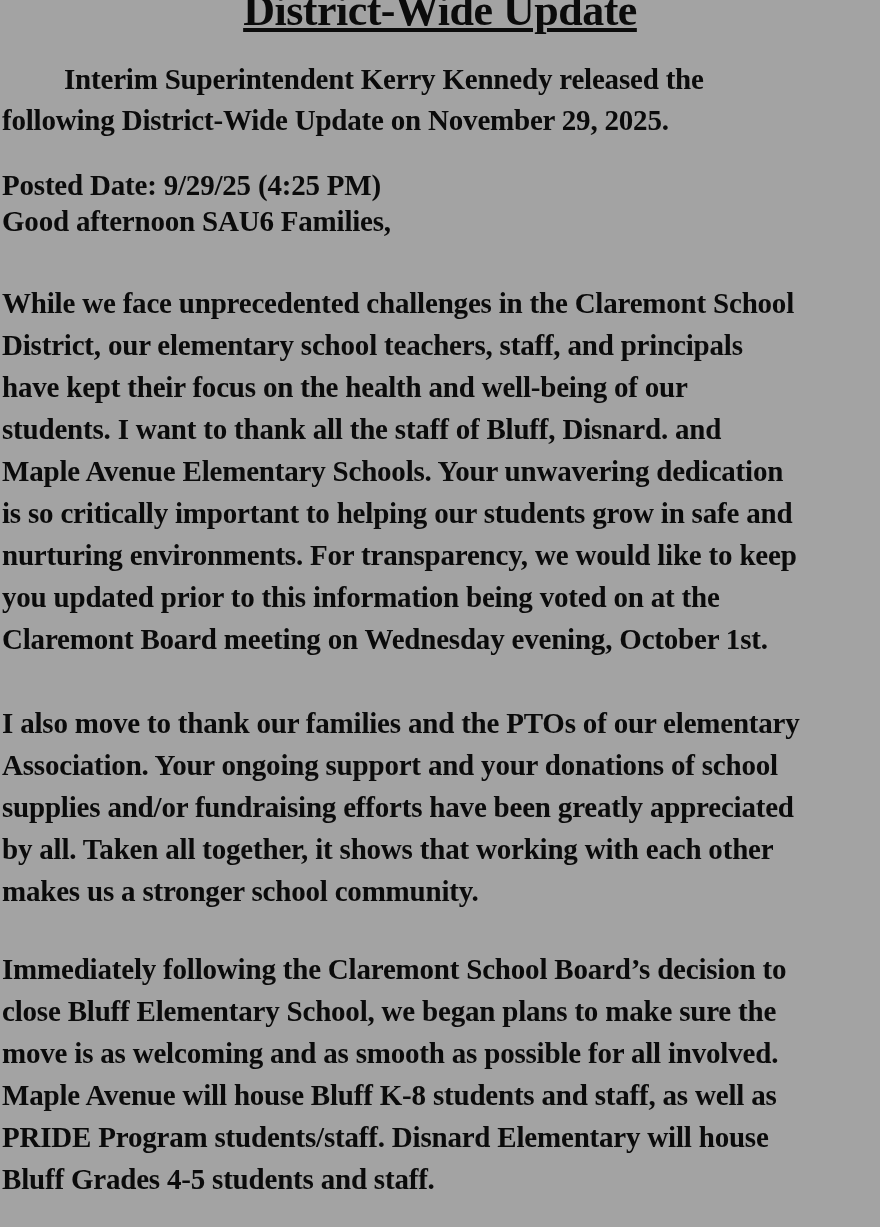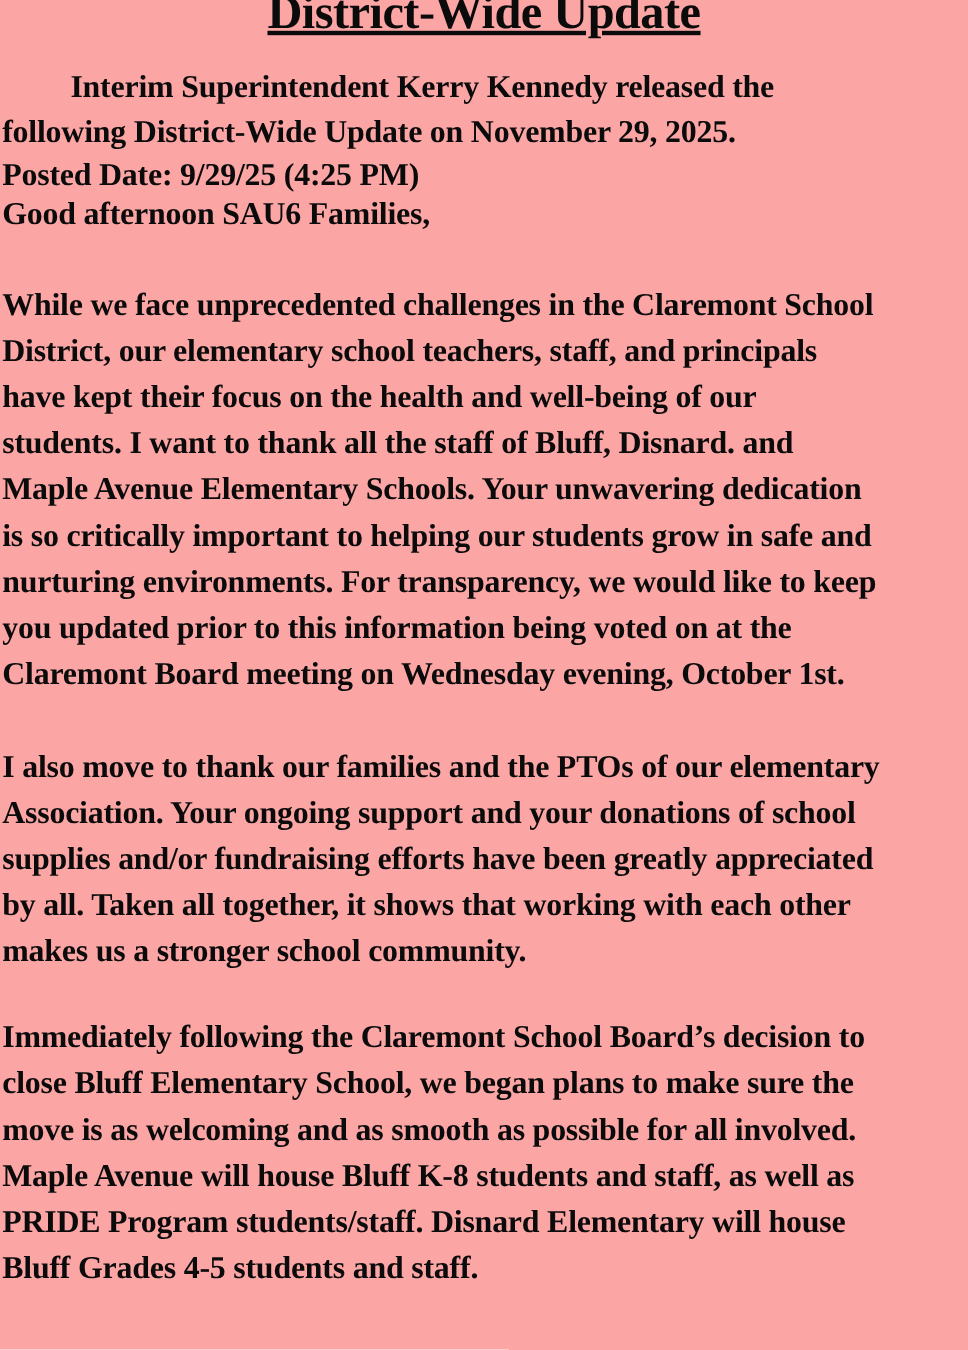--- a/index.html
+++ b/index.html
@@ -2,42 +2,42 @@
 <html><head>
 <meta charset="utf-8">
 <style>
   * { margin: 0; padding: 0; box-sizing: border-box; }
   html, body { background: #ffffff; }
   .page {
     position: relative;
     width: 880px;
     height: 1227px;
     overflow: hidden;
-    background: #fca5a5;
+    background: #a3a3a3;
     color: #0b0b0b;
     font-family: "Liberation Serif", "DejaVu Serif", serif;
     font-weight: 700;
     padding: 0 2px;
   }
   .title {
     font-size: 44px;
     line-height: 46px;
     margin-top: -12px;
     text-align: center;
     font-weight: 700;
     text-decoration: underline;
     text-decoration-thickness: 4px;
     text-underline-offset: 3px;
     letter-spacing: -0.5px;
   }
   .block { font-size: 29px; }
   .line { white-space: nowrap; letter-spacing: -0.2px; }
   .indent { text-indent: 62px; }
   .intro { margin-top: 25px; line-height: 41px; }
-  .meta  { line-height: 36px; }
+  .meta  { margin-top: 26px; line-height: 36px; }
   .para  { line-height: 42px; }
   .para-1 { margin-top: 43px; }
   .para-2 { margin-top: 42px; }
   .para-3 { margin-top: 36px; }
 </style>
 </head>
 <body>
 
 <div class="page">
 

